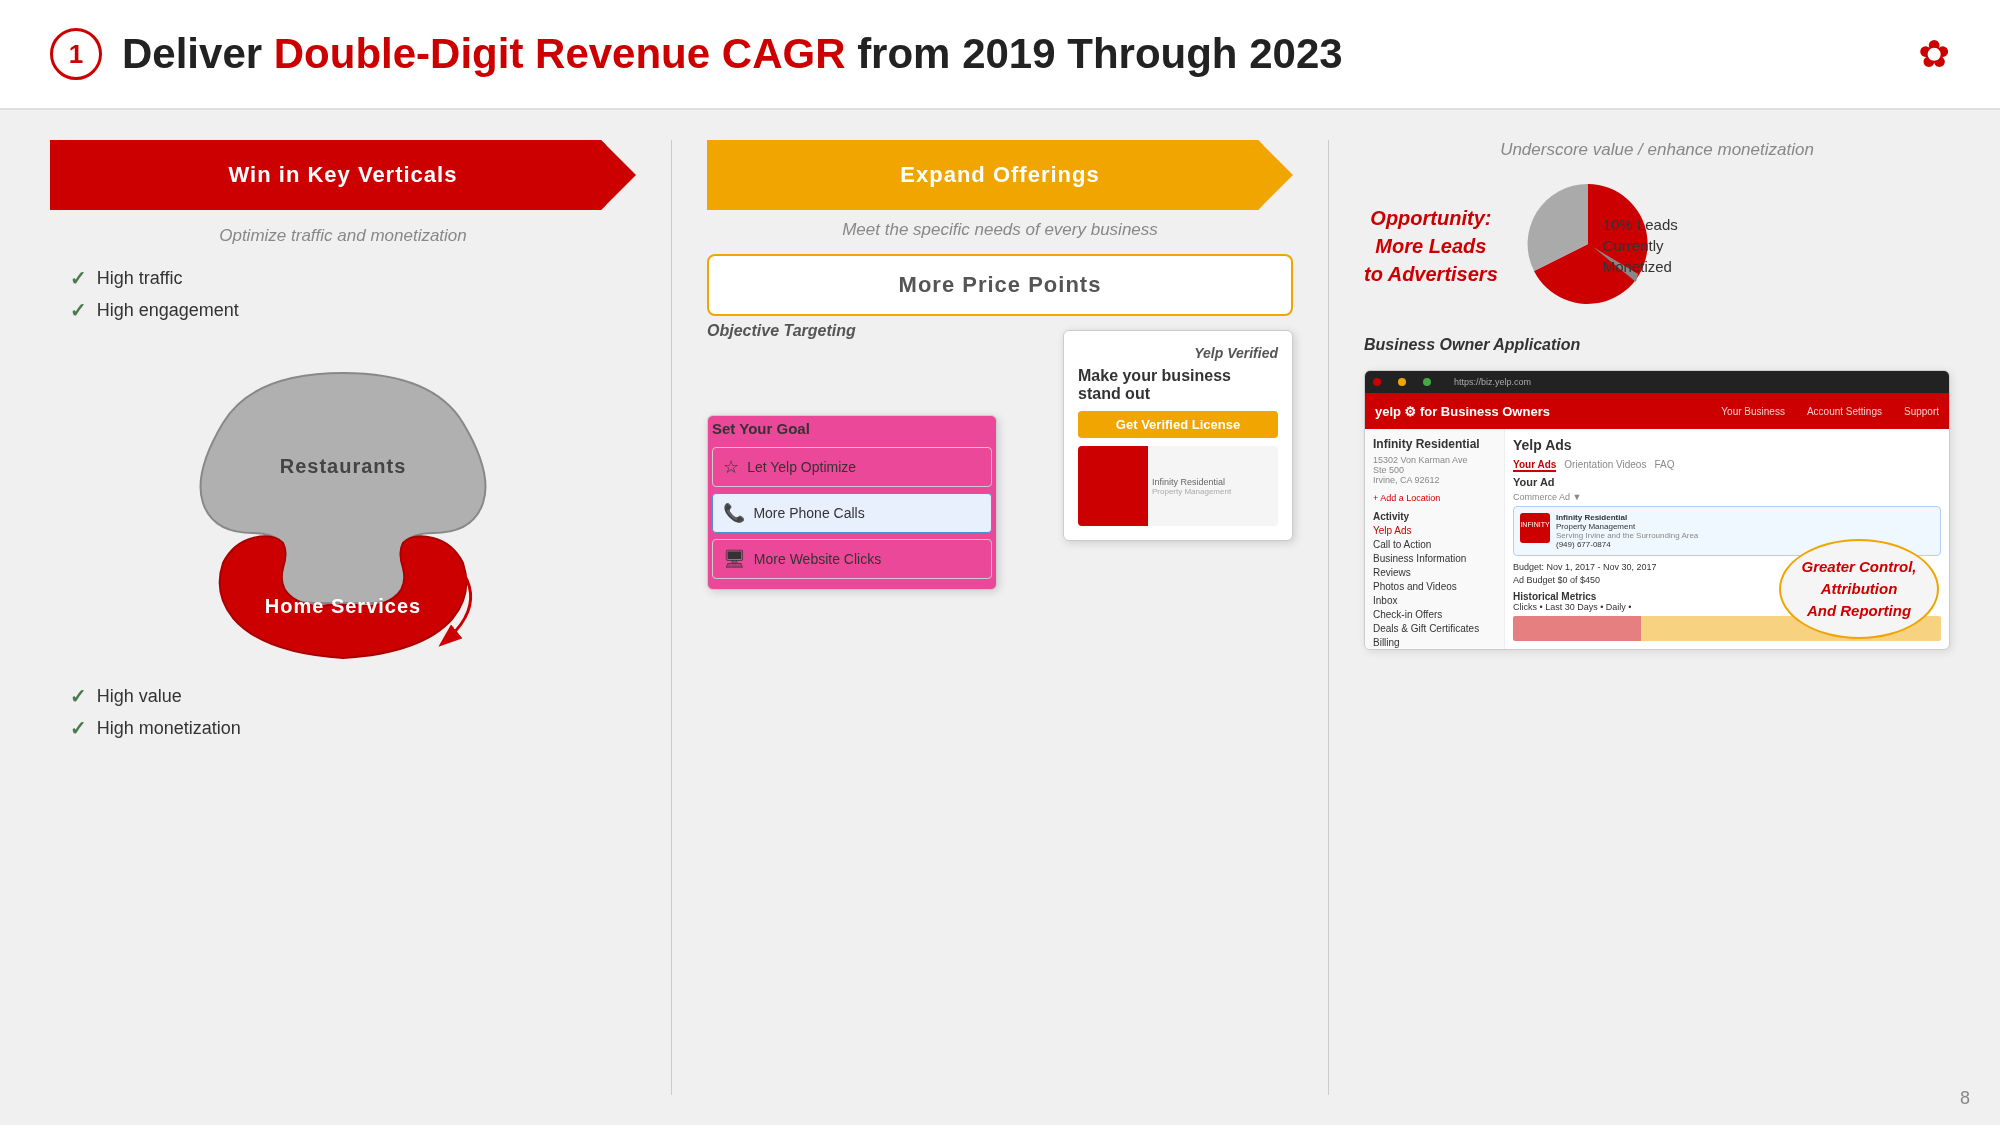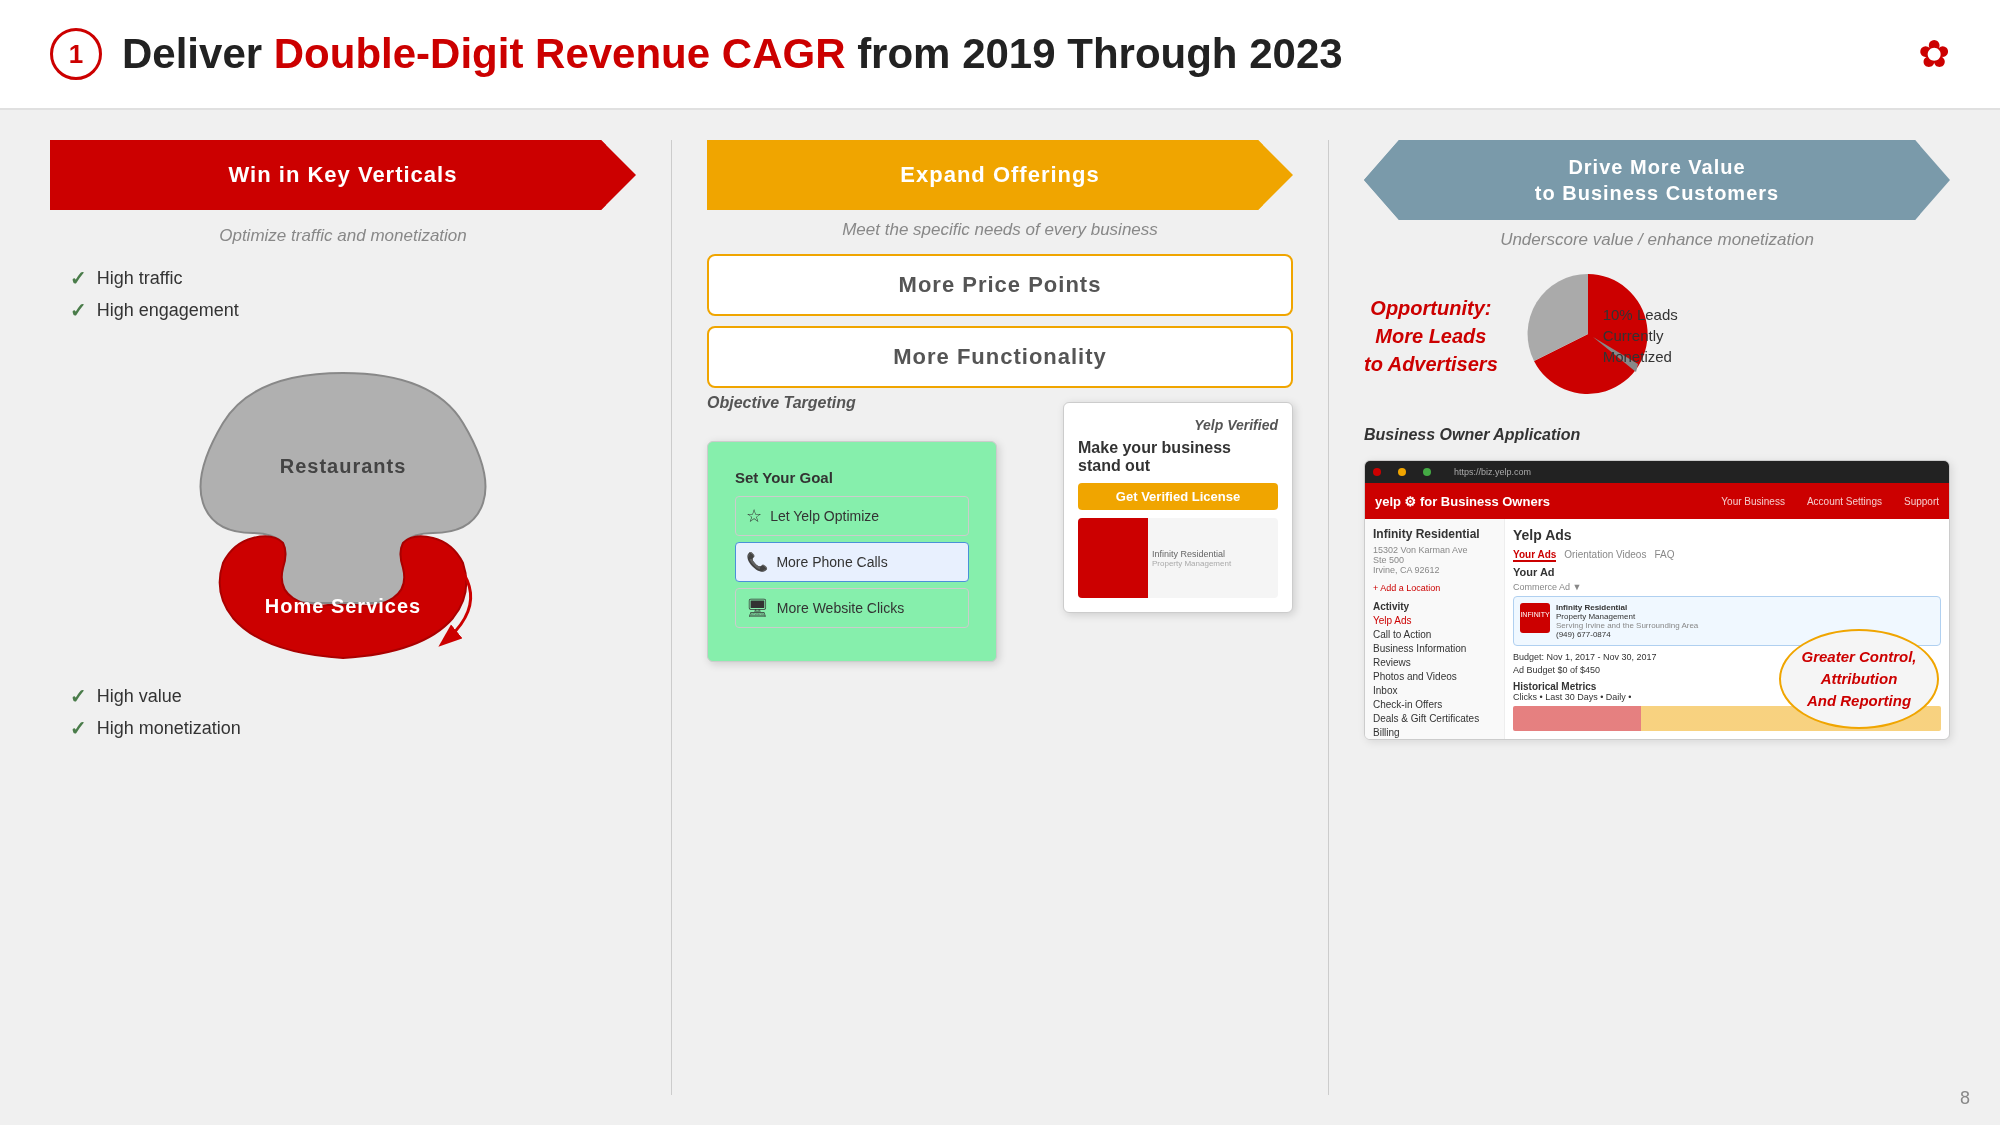--- a/index.html
+++ b/index.html
@@ -138,25 +138,25 @@
     
     .targeting-area {
       position: relative;
       height: 260px;
       margin-top: 4px;
     }
     .targeting-box {
       position: absolute;
       left: 0; bottom: 0;
       width: 290px;
-      background: #86efac;
+      background: #ec4899;
       border: 1.5px solid #ccc;
       border-radius: 6px;
       box-shadow: 2px 2px 8px rgba(0,0,0,0.15);
-      padding: 27px;
+      padding: 4px;
       z-index: 2;
     }
     .targeting-title-label {
       font-style: italic; font-weight: bold; font-size: 16px; color: #555; margin-bottom: 8px;
     }
     .targeting-box-title {
       font-size: 15px; font-weight: bold; color: #333; margin-bottom: 10px;
     }
     .target-option {
       display: flex; align-items: center; gap: 8px;
@@ -375,21 +375,20 @@
 
   <div class="col-divider"></div>
 
   <div class="col2">
     <div class="arrow-banner banner-orange">
       <span class="banner-text">Expand Offerings</span>
     </div>
     <div class="subtitle">Meet the specific needs of every business</div>
 
     <div class="offering-box">More Price Points</div>
-    <div class="offering-box">More Functionality</div>
 
     <div class="targeting-area">
       <div class="targeting-title-label" style="position:absolute; left:0; top:-8px;">Objective Targeting</div>
 
       <div class="targeting-box">
         <div class="targeting-box-title">Set Your Goal</div>
         <div class="target-option">
           <span class="target-icon">☆</span>
           <span>Let Yelp Optimize</span>
         </div>
@@ -414,26 +413,20 @@
             <div style="font-size:8px; color:#aaa;">Property Management</div>
           </div>
         </div>
       </div>
     </div>
   </div>
 
   <div class="col-divider"></div>
 
   <div class="col3">
-    <div class="arrow-banner banner-slate" style="height:80px;">
-      <span class="banner-text drive-banner-text">
-        <span>Drive More Value</span><br>
-        <span>to Business Customers</span>
-      </span>
-    </div>
     <div class="subtitle">Underscore value / enhance monetization</div>
 
     <div style="display:flex; align-items:center; gap:10px; margin-bottom:8px;">
       <div class="opportunity-text">
         <span>Opportunity:</span><br>
         <span>More Leads</span><br>
         <span>to Advertisers</span>
       </div>
       <div style="position:relative;">
         <svg width="160" height="140" viewBox="0 0 160 140">

